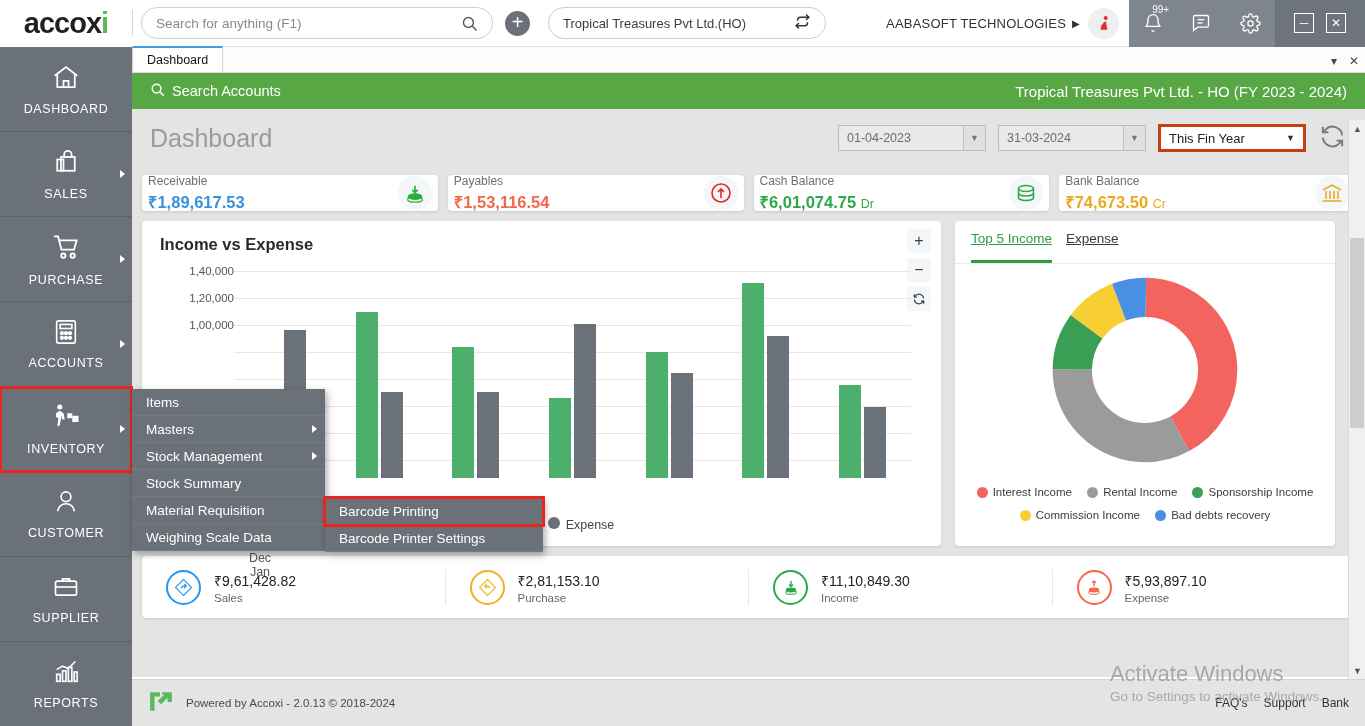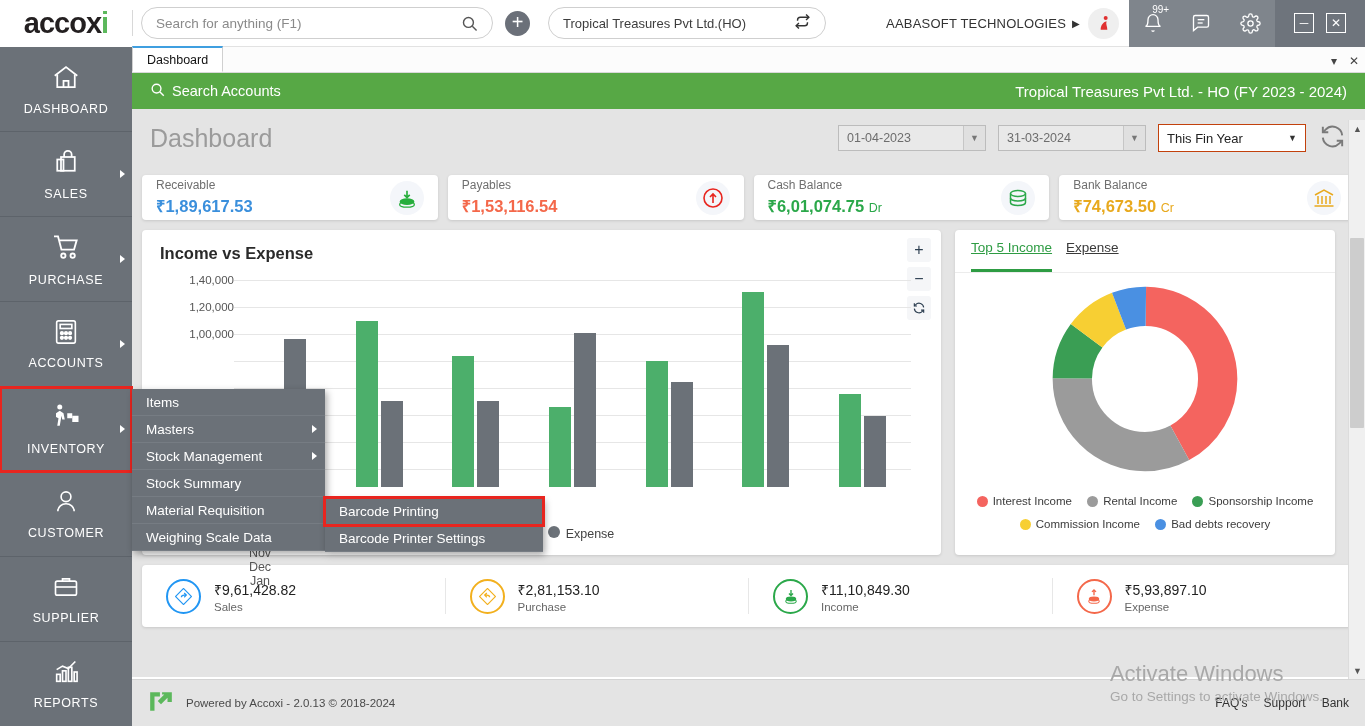--- a/index.html
+++ b/index.html
@@ -129,38 +129,38 @@
   .dtbox {
     width: 148px; height: 26px; background: #e9e9e9; border: 1px solid #bcbcbc;
     display: flex; align-items: center; justify-content: space-between;
     font-size: 12.5px; color: #6d6d6d; padding-left: 8px;
   }
   .dtbox .dd {
     width: 22px; height: 24px; background: #e0e0e0; border-left: 1px solid #c6c6c6;
     display: flex; align-items: center; justify-content: center;
   }
   .selbox {
-    width: 148px; height: 28px; background: #fff; border: 1px solid #c2410c;
+    width: 148px; height: 28px; background: #fff; border: 3px solid #c2410c;
     display: flex; align-items: center; justify-content: space-between;
     font-size: 13px; color: #222; padding: 0 8px;
   }
   .refresh-big { color: #7a7a7a; }
 
   .content {
     position: relative; height: 510px; background: #e4e4e4;
     padding: 0 10px; overflow: hidden;
   }
 
   
   .kpirow { display: flex; gap: 10px; padding-top: 8px; }
   .kpi {
-    flex: 1; height: 45px; background: #fff; border-radius: 4px;
+    flex: 1; height: 36px; background: #fff; border-radius: 4px;
     box-shadow: 0 1px 3px rgba(0,0,0,.13);
     display: flex; align-items: center; justify-content: space-between;
-    padding: 0 14px;
+    padding: 0 6px;
   }
   .kpi .k-label { font-size: 12px; color: #6f6f6f; }
   .kpi .k-val { font-size: 16.5px; font-weight: bold; margin-top: 2px; }
   .kpi .k-suffix { font-size: 12.5px; font-weight: normal; }
   .k-circle {
     width: 34px; height: 34px; border-radius: 50%; background: #f4f6fa;
     display: flex; align-items: center; justify-content: center;
   }
 
   

